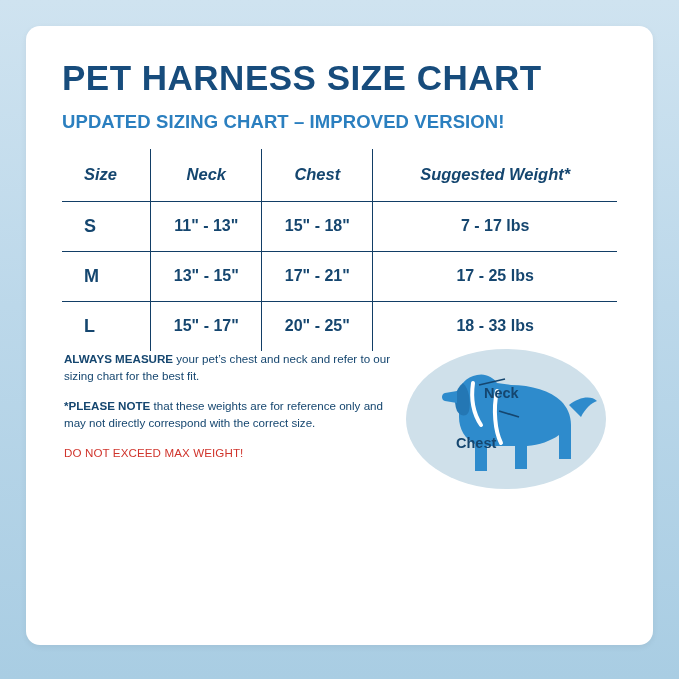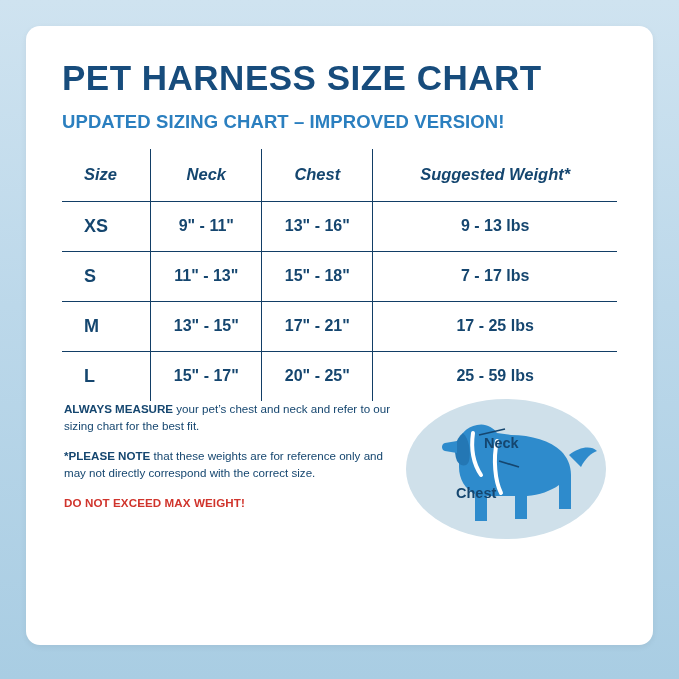--- a/index.html
+++ b/index.html
@@ -106,21 +106,21 @@
   .note {
     color: #15466f;
     font-size: 11.6px;
     line-height: 1.45;
     margin-bottom: 14px;
   }
   .note b { font-weight: bold; }
   .note-warning {
     color: #d0342c;
     font-size: 11.6px;
-    font-weight: bold;
+    font-weight: normal;
     letter-spacing: 0.1px;
   }
   .dog-art {
     position: relative;
     flex: 1;
     min-height: 150px;
   }
   .dog-art svg { position: absolute; right: 6px; top: -12px; }
   .art-label {
     position: absolute;
@@ -150,42 +150,36 @@
       <thead>
         <tr>
           <th class="th-size">Size</th>
           <th>Neck</th>
           <th>Chest</th>
           <th>Suggested Weight*</th>
         </tr>
       </thead>
       <tbody>
         <tr>
-          <td class="cell-size">XS</td>
-          <td>9" - 11"</td>
-          <td>13" - 16"</td>
-          <td class="cell-weight">9 - 13 lbs</td>
-        </tr>
-        <tr>
           <td class="cell-size">S</td>
           <td>11" - 13"</td>
           <td>15" - 18"</td>
           <td class="cell-weight">7 - 17 lbs</td>
         </tr>
         <tr>
           <td class="cell-size">M</td>
           <td>13" - 15"</td>
           <td>17" - 21"</td>
           <td class="cell-weight">17 - 25  lbs</td>
         </tr>
         <tr>
           <td class="cell-size">L</td>
           <td>15" - 17"</td>
           <td>20" - 25"</td>
-          <td class="cell-weight">25 - 59 lbs</td>
+          <td class="cell-weight">18 - 33 lbs</td>
         </tr>
       </tbody>
     </table>
 
     <div class="notes-wrap">
       <div class="notes">
         <div class="note">
           <b>ALWAYS MEASURE</b><span> your pet’s chest and neck and refer to our sizing chart for the best fit.</span>
         </div>
         <div class="note">

